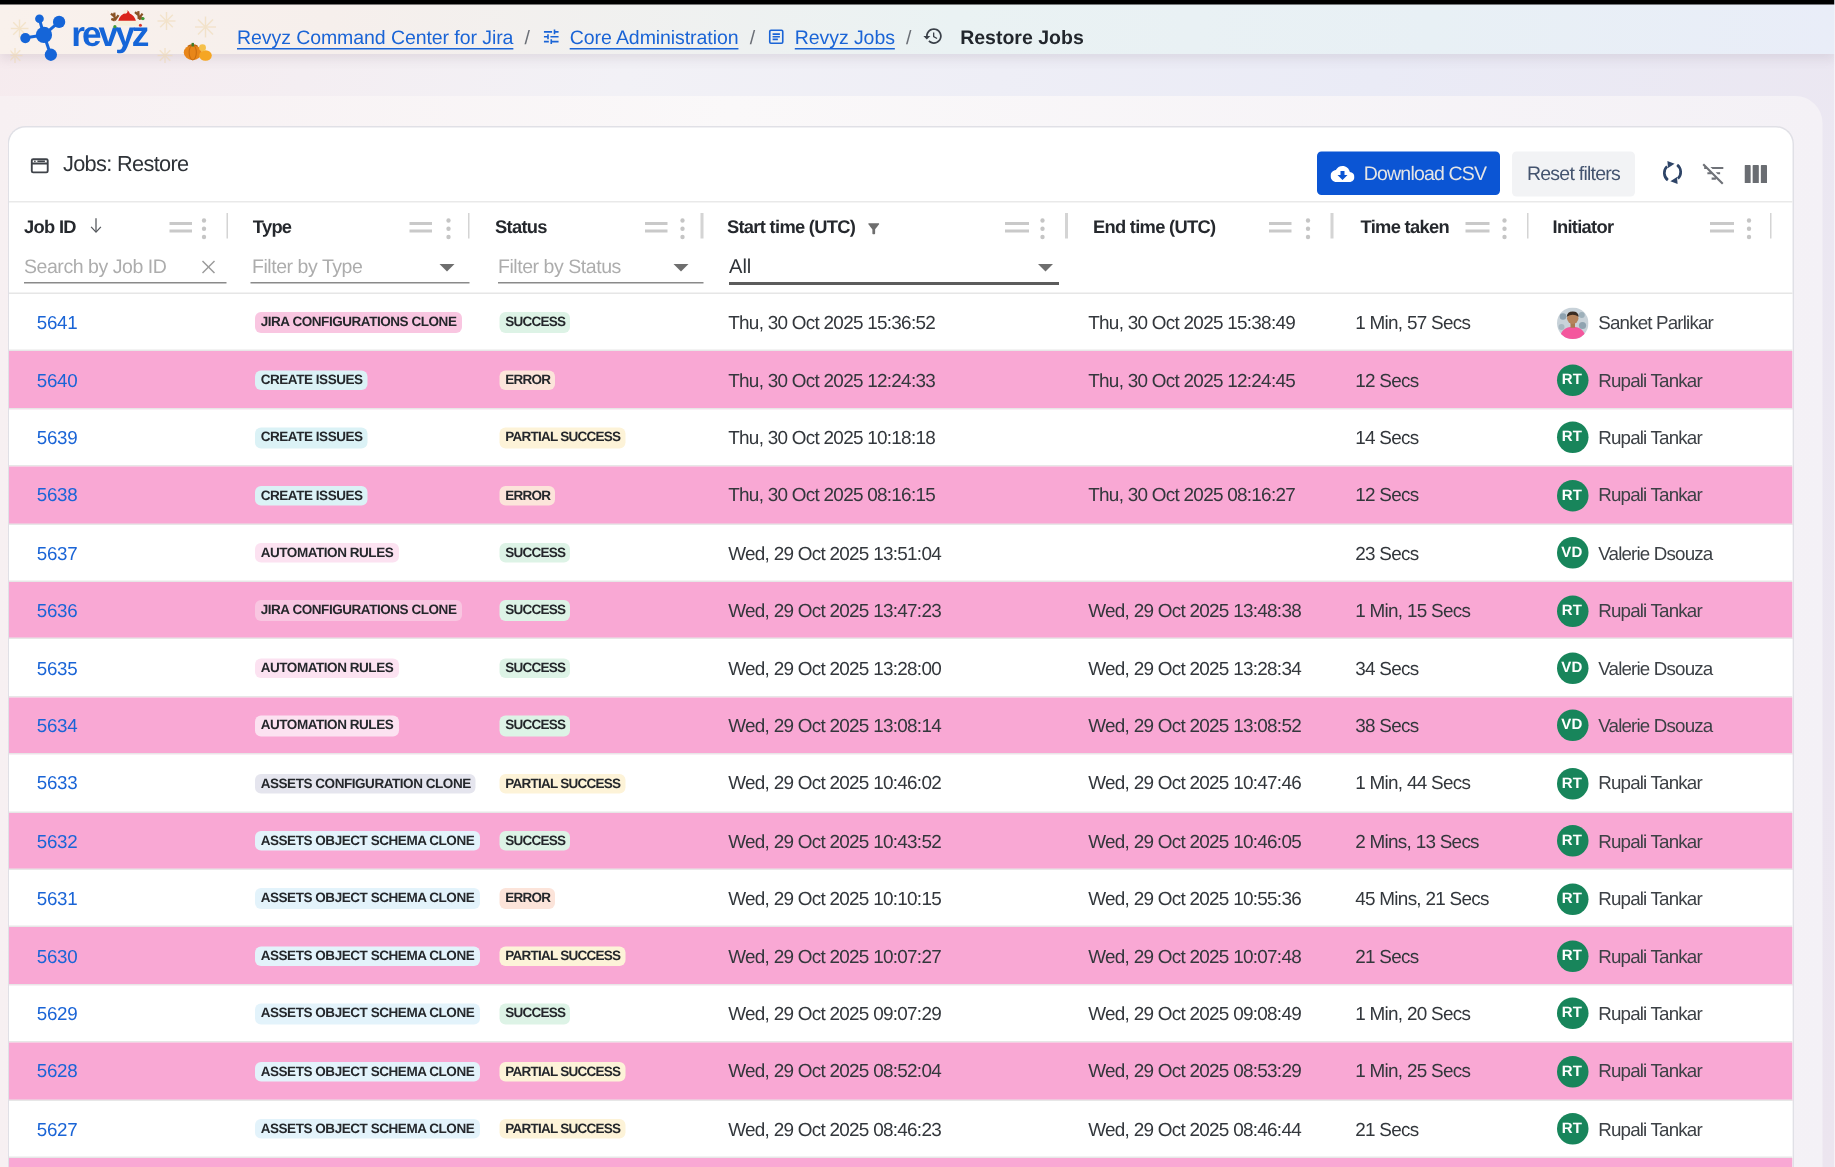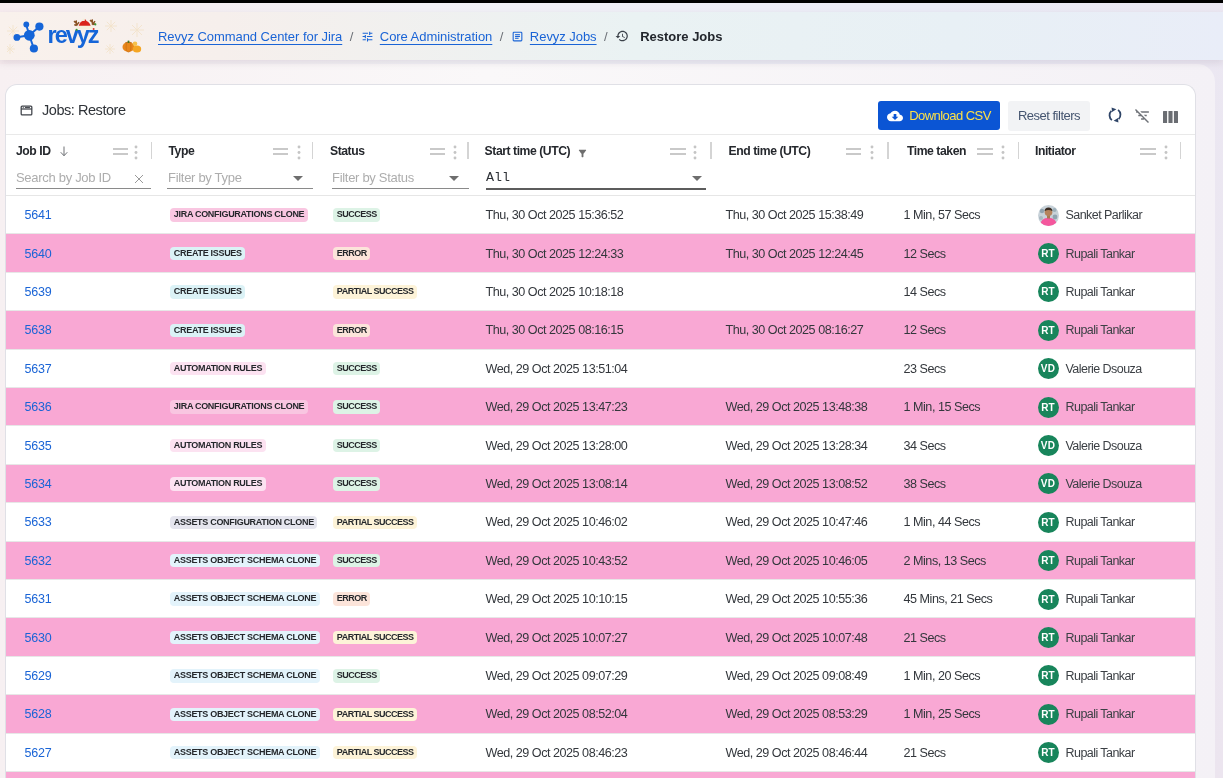--- a/index.html
+++ b/index.html
@@ -1,40 +1,40 @@
 <!DOCTYPE html>
 <html><head><meta charset="utf-8"><style>
 * { margin:0; padding:0; box-sizing:border-box; }
 html,body { width:1223px; height:778px; overflow:hidden; font-family:"Liberation Sans",sans-serif; }
 body { position:relative; background:linear-gradient(105deg,#f6ebee 0%,#f2f1f6 30%,#eaebf6 65%,#ece5ef 100%); }
 .topline { position:absolute; top:0; left:0; width:100%; height:2.5px; background:#000; z-index:30; }
-.hdr { position:absolute; top:12px; left:0; width:100%; height:48px; background:linear-gradient(90deg,#f9f1ec 0%,#f6efec 18%,#eaf2f3 52%,#e8f0f5 78%,#e9edf8 100%); box-shadow:0 3px 7px rgba(110,90,110,0.14); z-index:20; }
+.hdr { position:absolute; top:0; left:0; width:100%; height:36px; background:linear-gradient(90deg,#f9f1ec 0%,#f6efec 18%,#eaf2f3 52%,#e8f0f5 78%,#e9edf8 100%); box-shadow:0 3px 7px rgba(110,90,110,0.14); z-index:20; }
 .logo { position:absolute; left:7px; top:1px; }
 .bc { position:absolute; left:158px; top:0; height:48px; display:flex; align-items:center; font-size:13px; letter-spacing:-0.05px; white-space:nowrap; }
 .bc a { color:#1a64d6; text-decoration:underline; text-underline-offset:3px; text-decoration-thickness:1px; }
 .bc .sl { color:#6b6f76; margin:0 7.5px; font-size:13px; }
 .bc .cur { color:#22262c; font-weight:bold; letter-spacing:0; margin-left:5px; }
 .bcic { vertical-align:-2px; margin-right:6px; }
 .main { position:absolute; top:48px; left:0; width:100%; height:730px; }
 .panel { position:absolute; left:0; top:16px; width:1215px; height:714px; background:linear-gradient(90deg,#f7f0f2 0%,#faf8f9 40%,#f4f1f6 100%); border-radius:0 18px 0 0; }
 .card { position:absolute; left:5px; top:36px; width:1191px; height:700px; background:#fff; border:1px solid #e0e0e6; border-bottom:none; border-radius:12px 12px 0 0; }
 .toolbar { position:absolute; top:0; left:0; width:100%; height:50px; border-bottom:1px solid #e9e9e9; }
 .tb-title { position:absolute; left:13px; top:0; height:50px; display:flex; align-items:center; gap:8px; font-size:14.5px; color:#2f3338; letter-spacing:-0.45px; }
-.btn-dl { position:absolute; left:872px; top:16px; width:122px; height:29px; background:#0b55d4; color:#fde047; border-radius:3px; font-size:13px; display:flex; align-items:center; justify-content:center; gap:6px; letter-spacing:-0.55px; }
+.btn-dl { position:absolute; left:872px; top:16px; width:122px; height:29px; background:#0b55d4; color:#e5e5e5; border-radius:3px; font-size:13px; display:flex; align-items:center; justify-content:center; gap:6px; letter-spacing:-0.55px; }
 .btn-rf { position:absolute; left:1002px; top:16px; width:82px; height:29.5px; background:#f2f3f5; color:#44546f; border-radius:3px; font-size:13px; display:flex; align-items:center; justify-content:center; letter-spacing:-0.5px; }
 .tbi { position:absolute; top:22px; }
 .thead { position:absolute; top:50px; left:0; width:100%; height:61px; border-bottom:1px solid #e6e6e6; }
 .hlab { position:absolute; top:9px; height:15px; line-height:15px; font-weight:bold; font-size:12.2px; color:#25282d; letter-spacing:-0.45px; white-space:nowrap; }
 .h-eq { position:absolute; top:13px; width:15.5px; height:6.5px; border-top:2px solid #c9c9c9; border-bottom:2px solid #c9c9c9; }
 .h-sep { position:absolute; top:7px; width:1.8px; height:17px; background:#d4d4d4; }
 .fph { position:absolute; top:33px; height:20px; line-height:20px; color:#adadad; font-size:13px; letter-spacing:-0.3px; white-space:nowrap; }
 .fln { position:absolute; top:53px; height:1.2px; background:#8a8a8a; }
 .fdk { background:#5c5c5c; height:1.6px; }
 .darr { position:absolute; top:41px; width:0; height:0; border-left:5px solid transparent; border-right:5px solid transparent; border-top:5.5px solid #6e6e6e; }
-.fall { position:absolute; top:33px; height:20px; line-height:20px; color:#2f3338; font-size:13.4px;font-family:Liberation Mono, monospace; }
+.fall { position:absolute; top:33px; height:20px; line-height:20px; color:#2f3338; font-size:13.4px; }
 .rows { position:absolute; top:111px; left:0; width:1189px; height:589px; overflow:hidden; }
 .row { position:absolute; left:0; width:100%; height:38.4px; background:#fff; border-bottom:1px solid #e7e7e7; }
 .row.odd { background:#f9a8d4; }
 .row > span { position:absolute; top:0; height:38.4px; display:flex; align-items:center; white-space:nowrap; }
 .jid { left:18.5px; color:#1a64d6; font-size:12.5px; letter-spacing:-0.2px; }
 .chip { top:12.4px !important; height:13.5px !important; border-radius:4px; font-size:9px; font-weight:bold; color:#24272b; padding:0 3.5px; letter-spacing:-0.45px; line-height:13.5px; display:inline-block !important; }
 .tchip { left:164.3px; letter-spacing:-0.3px; }
 .schip { left:327.3px; letter-spacing:-0.5px; }
 .dt { color:#33373c; font-size:12.6px; letter-spacing:-0.48px; }
 .c4 { left:479.5px; }

